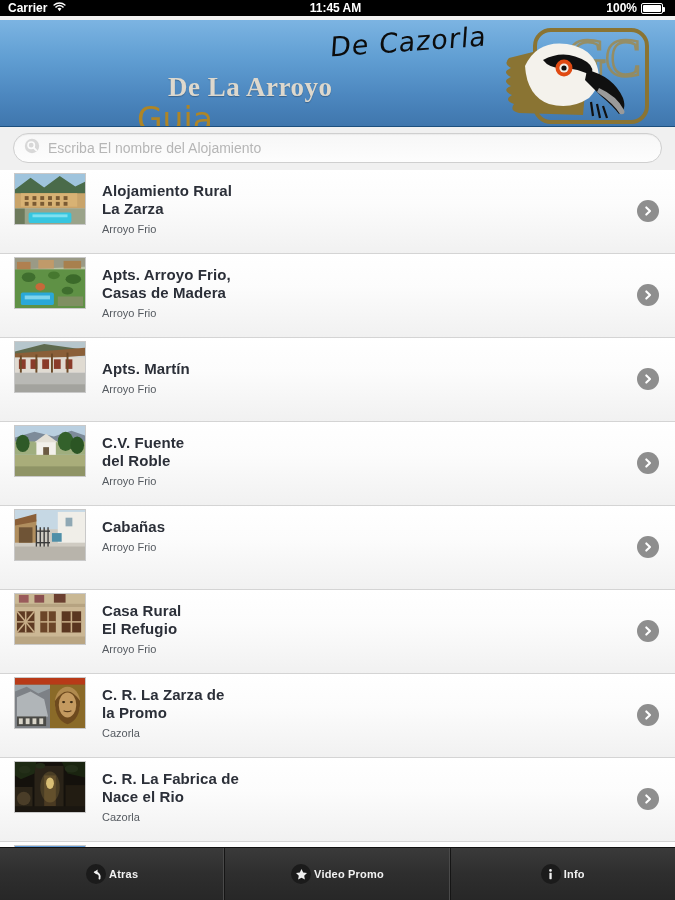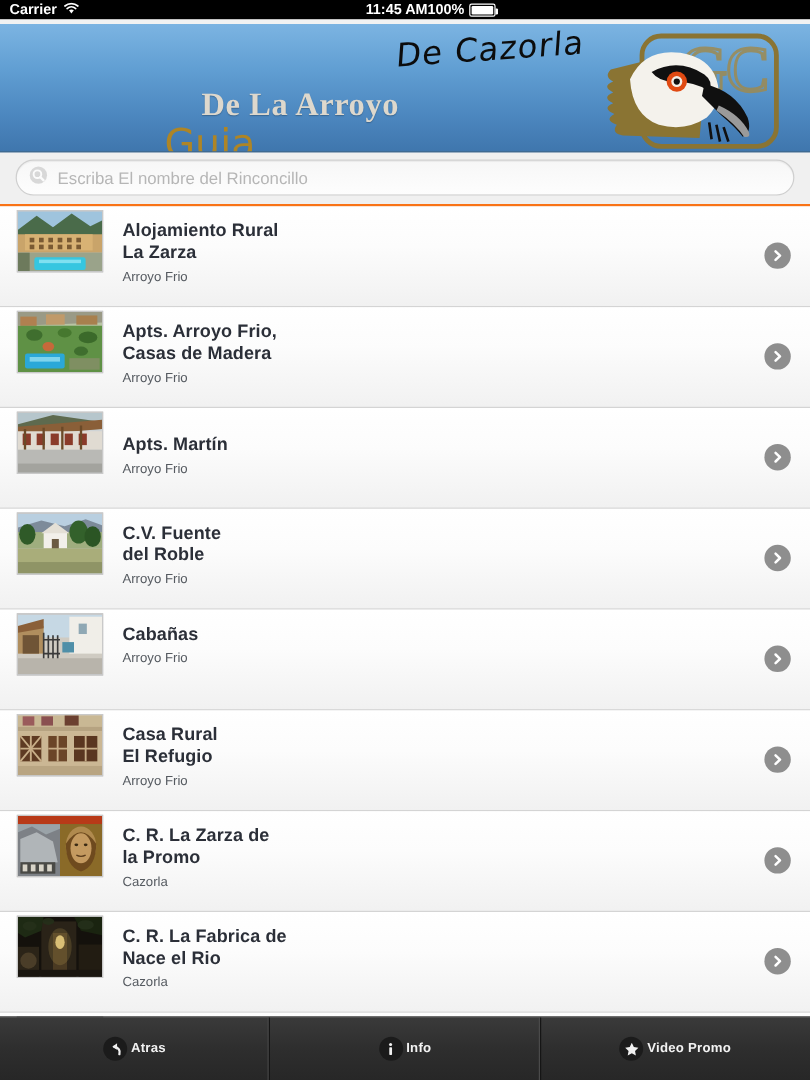--- a/index.html
+++ b/index.html
@@ -45,22 +45,23 @@
     flex: 1 1 0;
   }
   .sb-center {
     flex: 0 0 auto;
     text-align: center;
   }
   .sb-right {
     flex: 1 1 0;
     display: flex;
     align-items: center;
+    justify-content: flex-end;
     gap: 4px;
-    padding-right: 22px;
+    padding-right: 12px;
   }
   .wifi-icon { display: block; }
   .battery {
     position: relative;
     width: 22px; height: 11px;
     border: 1px solid #fff;
     border-radius: 2px;
     box-sizing: border-box;
   }
   .battery::after {
@@ -170,21 +171,21 @@
     position: absolute;
     top: 168px; left: 0;
     width: 675px;
     height: 680px;
     overflow: hidden;
     background: #eeeeee;
     z-index: 5;
   }
   .list {
     width: 675px;
-    border-top: 4px solid #f97316;
+    border-top: 2px solid #f97316;
   }
   .row {
     position: relative;
     height: 84px;
     background: linear-gradient(to bottom, #ffffff 0%, #fcfcfc 40%, #f1f1f1 100%);
     border-bottom: 1px solid #d4d4d4;
     box-sizing: border-box;
     display: flex;
     align-items: flex-start;
   }
@@ -338,21 +339,21 @@
 
   <div class="searchwrap">
     <div class="searchbox">
       <span class="search-icon">
         <svg width="16" height="16" viewBox="0 0 16 16">
           <circle cx="8" cy="8" r="7.2" fill="#d8d8d8"></circle>
           <circle cx="7.2" cy="7.2" r="3.2" fill="none" stroke="#fbfbfb" stroke-width="1.6"></circle>
           <line x1="9.6" y1="9.6" x2="12.3" y2="12.3" stroke="#fbfbfb" stroke-width="1.9" stroke-linecap="round"></line>
         </svg>
       </span>
-      <span class="search-placeholder">Escriba El nombre del Rinconcillo</span>
+      <span class="search-placeholder">Escriba El nombre del Alojamiento</span>
     </div>
   </div>
 
   <div class="listwrap">
     <div class="list" id="list-root">
         <div class="row">
           <div class="row-thumb"><svg viewBox="0 0 72 52" preserveAspectRatio="none" width="100%" height="100%">
               <rect width="72" height="52" fill="#9fc4dd"></rect>
               <path d="M0 16 L16 4 L30 14 L46 2 L62 13 L72 8 L72 22 L0 22Z" fill="#4a6b4a"></path>
               <rect y="20" width="72" height="16" fill="#c9a46a"></rect>
@@ -624,29 +625,29 @@
           <svg width="13" height="13" viewBox="0 0 13 13">
             <path d="M9.5 10.5 Q10.8 5.5 5.2 4.2" stroke="#f0f0f0" stroke-width="1.9" fill="none" stroke-linecap="round"></path>
             <path d="M7.6 1.4 L3.6 4.3 L7.4 6.8" fill="#f0f0f0"></path>
           </svg>
         </div>
         <div class="tb-label">Atras</div>
       </div>
       <div class="tb-btn">
         <div class="tb-icon">
           <svg width="13" height="13" viewBox="0 0 13 13">
-            <circle cx="6.5" cy="2.4" r="1.3" fill="#f0f0f0"></circle>
-            <rect x="5.4" y="4.8" width="2.3" height="6.4" rx="0.6" fill="#f0f0f0"></rect>
+            <path d="M6.5 1 L8.2 4.6 L12 5.1 L9.2 7.8 L9.9 11.6 L6.5 9.8 L3.1 11.6 L3.8 7.8 L1 5.1 L4.8 4.6Z" fill="#f0f0f0"></path>
           </svg>
         </div>
-        <div class="tb-label">Info</div>
+        <div class="tb-label">Video Promo</div>
       </div>
       <div class="tb-btn">
         <div class="tb-icon">
           <svg width="13" height="13" viewBox="0 0 13 13">
-            <path d="M6.5 1 L8.2 4.6 L12 5.1 L9.2 7.8 L9.9 11.6 L6.5 9.8 L3.1 11.6 L3.8 7.8 L1 5.1 L4.8 4.6Z" fill="#f0f0f0"></path>
+            <circle cx="6.5" cy="2.4" r="1.3" fill="#f0f0f0"></circle>
+            <rect x="5.4" y="4.8" width="2.3" height="6.4" rx="0.6" fill="#f0f0f0"></rect>
           </svg>
         </div>
-        <div class="tb-label">Video Promo</div>
+        <div class="tb-label">Info</div>
       </div>
     </div>
 
 </div>
 
 </body></html>

